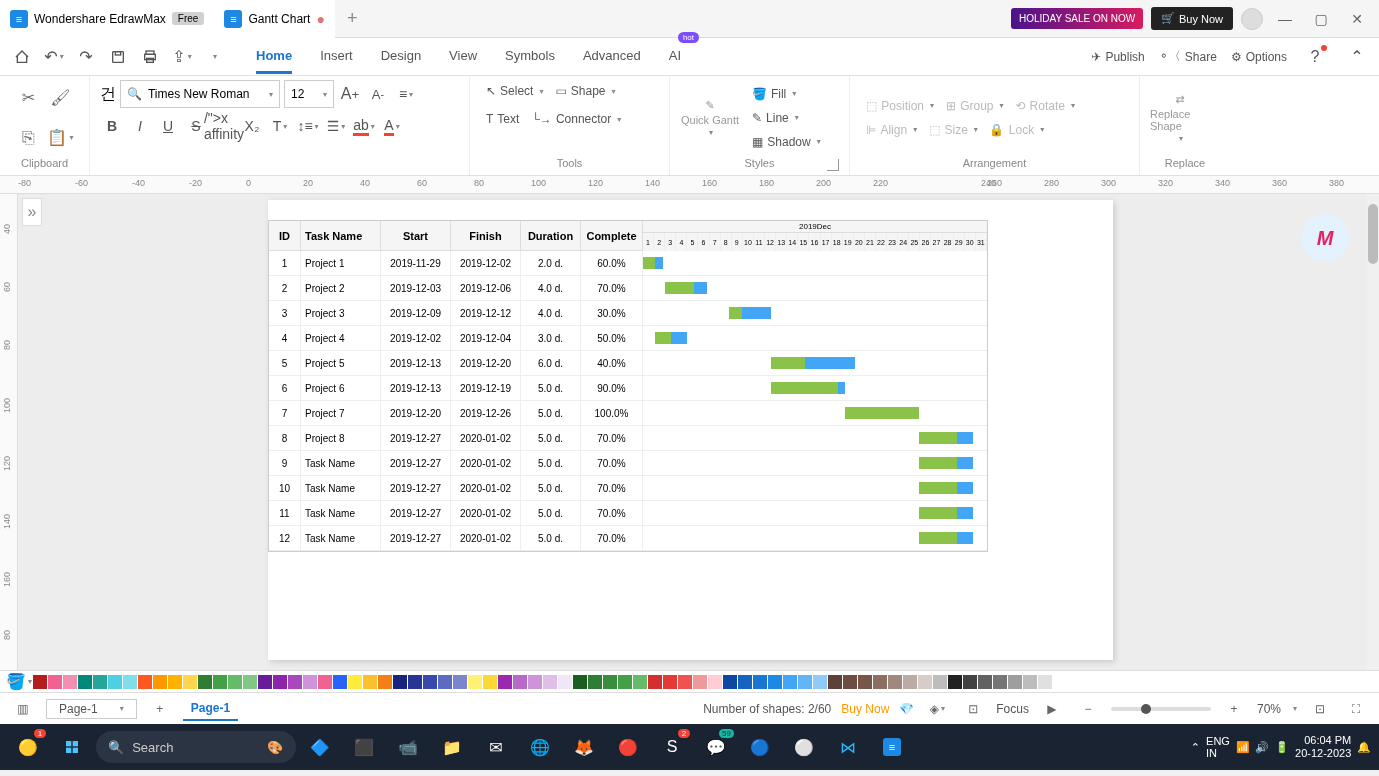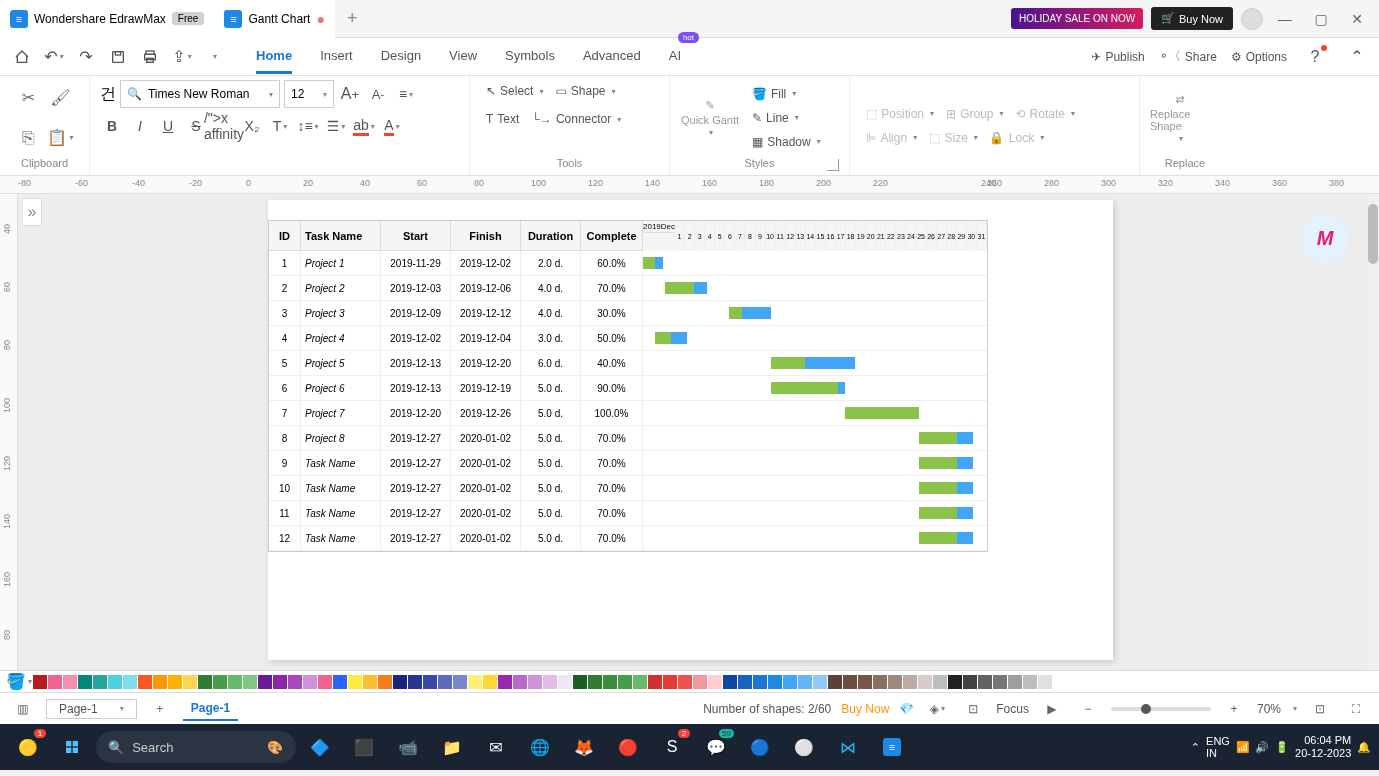--- a/index.html
+++ b/index.html
@@ -47,27 +47,27 @@
 .ruler-v{width:18px;background:#fafafa;border-right:1px solid #ddd;position:relative;font-size:9px;color:#888;}
 .ruler-v .tick{position:absolute;left:2px;writing-mode:vertical-rl;transform:rotate(180deg);}
 .expander{position:absolute;left:22px;top:4px;width:20px;height:28px;background:#fff;border:1px solid #ddd;display:flex;align-items:center;justify-content:center;color:#888;z-index:5;}
 .canvas{flex:1;background:#ededed;position:relative;overflow:hidden;}
 .page{position:absolute;left:250px;top:6px;width:845px;height:460px;background:#fff;box-shadow:2px 2px 6px rgba(0,0,0,0.15);}
 .page-title{margin:18px 0 0 0;height:50px;background:#0097a7;color:#fff;display:flex;align-items:center;justify-content:center;font-family:Georgia,serif;font-size:24px;letter-spacing:4px;font-weight:bold;width:740px;}
 .gantt-wrap{margin:20px 0 0 0;width:720px;border:1px solid #ccc;}
 .gantt-header{display:flex;background:#f5f5f5;height:30px;}
 .gh-cell{border-right:1px solid #ddd;border-bottom:1px solid #ddd;font-size:11px;font-weight:bold;display:flex;align-items:center;justify-content:center;}
 .gh-id{width:32px;}.gh-name{width:80px;justify-content:flex-start;padding-left:4px;}.gh-start{width:70px;}.gh-finish{width:70px;}.gh-dur{width:60px;}.gh-comp{width:62px;}
-.gh-timeline{flex:1;display:flex;flex-direction:row;text-align:right;}
+.gh-timeline{flex:1;display:flex;flex-direction:column;text-align:right;}
 .gh-month{height:12px;font-size:8px;display:flex;align-items:center;justify-content:center;border-bottom:1px solid #ddd;}
 .gh-days{flex:1;display:flex;}
 .gh-day{flex:1;font-size:7px;display:flex;align-items:center;justify-content:center;border-right:1px solid #eee;}
 .gantt-row{display:flex;height:25px;border-bottom:1px solid #eee;}
 .gr-cell{border-right:1px solid #eee;font-size:10px;display:flex;align-items:center;justify-content:center;}
-.gr-id{width:32px;}.gr-name{width:80px;justify-content:flex-start;padding-left:4px;font-style:italic;}.gr-start{width:70px;}.gr-finish{width:70px;}.gr-dur{width:60px;}.gr-comp{width:62px;}
+.gr-id{width:32px;}.gr-name{width:80px;justify-content:flex-start;padding-left:4px;}.gr-start{width:70px;}.gr-finish{width:70px;}.gr-dur{width:60px;}.gr-comp{width:62px;}
 .gr-bars{flex:1;position:relative;}
 .bar{position:absolute;top:6px;height:12px;}
 .bar-done{background:#8bc34a;}
 .bar-rest{background:#42a5f5;}
 .scroll-v{position:absolute;right:0;top:0;width:12px;height:100%;background:#f0f0f0;}
 .scroll-thumb{position:absolute;right:1px;top:10px;width:10px;height:60px;background:#bbb;border-radius:5px;}
 .floating-m{position:absolute;right:30px;top:20px;width:48px;height:48px;border-radius:50%;background:#e3f2fd;display:flex;align-items:center;justify-content:center;font-weight:bold;font-style:italic;color:#e91e63;font-size:20px;}
 .palette{height:22px;display:flex;align-items:center;padding:0 6px;gap:1px;background:#fff;border-top:1px solid #ddd;}
 .pal-sw{width:14px;height:14px;}
 .statusbar{height:32px;background:#fff;border-top:1px solid #ddd;display:flex;align-items:center;padding:0 10px;gap:10px;font-size:12px;color:#555;}
@@ -249,20 +249,21 @@
           <div class="tool-item" style="color:#bbb">⊞<span>Group</span><span class="caret">▾</span></div>
           <div class="tool-item" style="color:#bbb">⟲<span>Rotate</span><span class="caret">▾</span></div>
         </div>
         <div style="display:flex">
           <div class="tool-item" style="color:#bbb">⊫<span>Align</span><span class="caret">▾</span></div>
           <div class="tool-item" style="color:#bbb">⬚<span>Size</span><span class="caret">▾</span></div>
           <div class="tool-item" style="color:#bbb">🔒<span>Lock</span><span class="caret">▾</span></div>
         </div>
       </div>
     </div>
+    <div class="label">Arrangement</div>
   </div>
   <div class="ribbon-group" style="width:90px;border-right:none">
     <div class="body">
         <div class="big-btn">
           <span>⇄</span>
           <span>Replace Shape</span>
           <span class="caret">▾</span>
         </div>
       </div>
     <div class="label">Replace</div>

